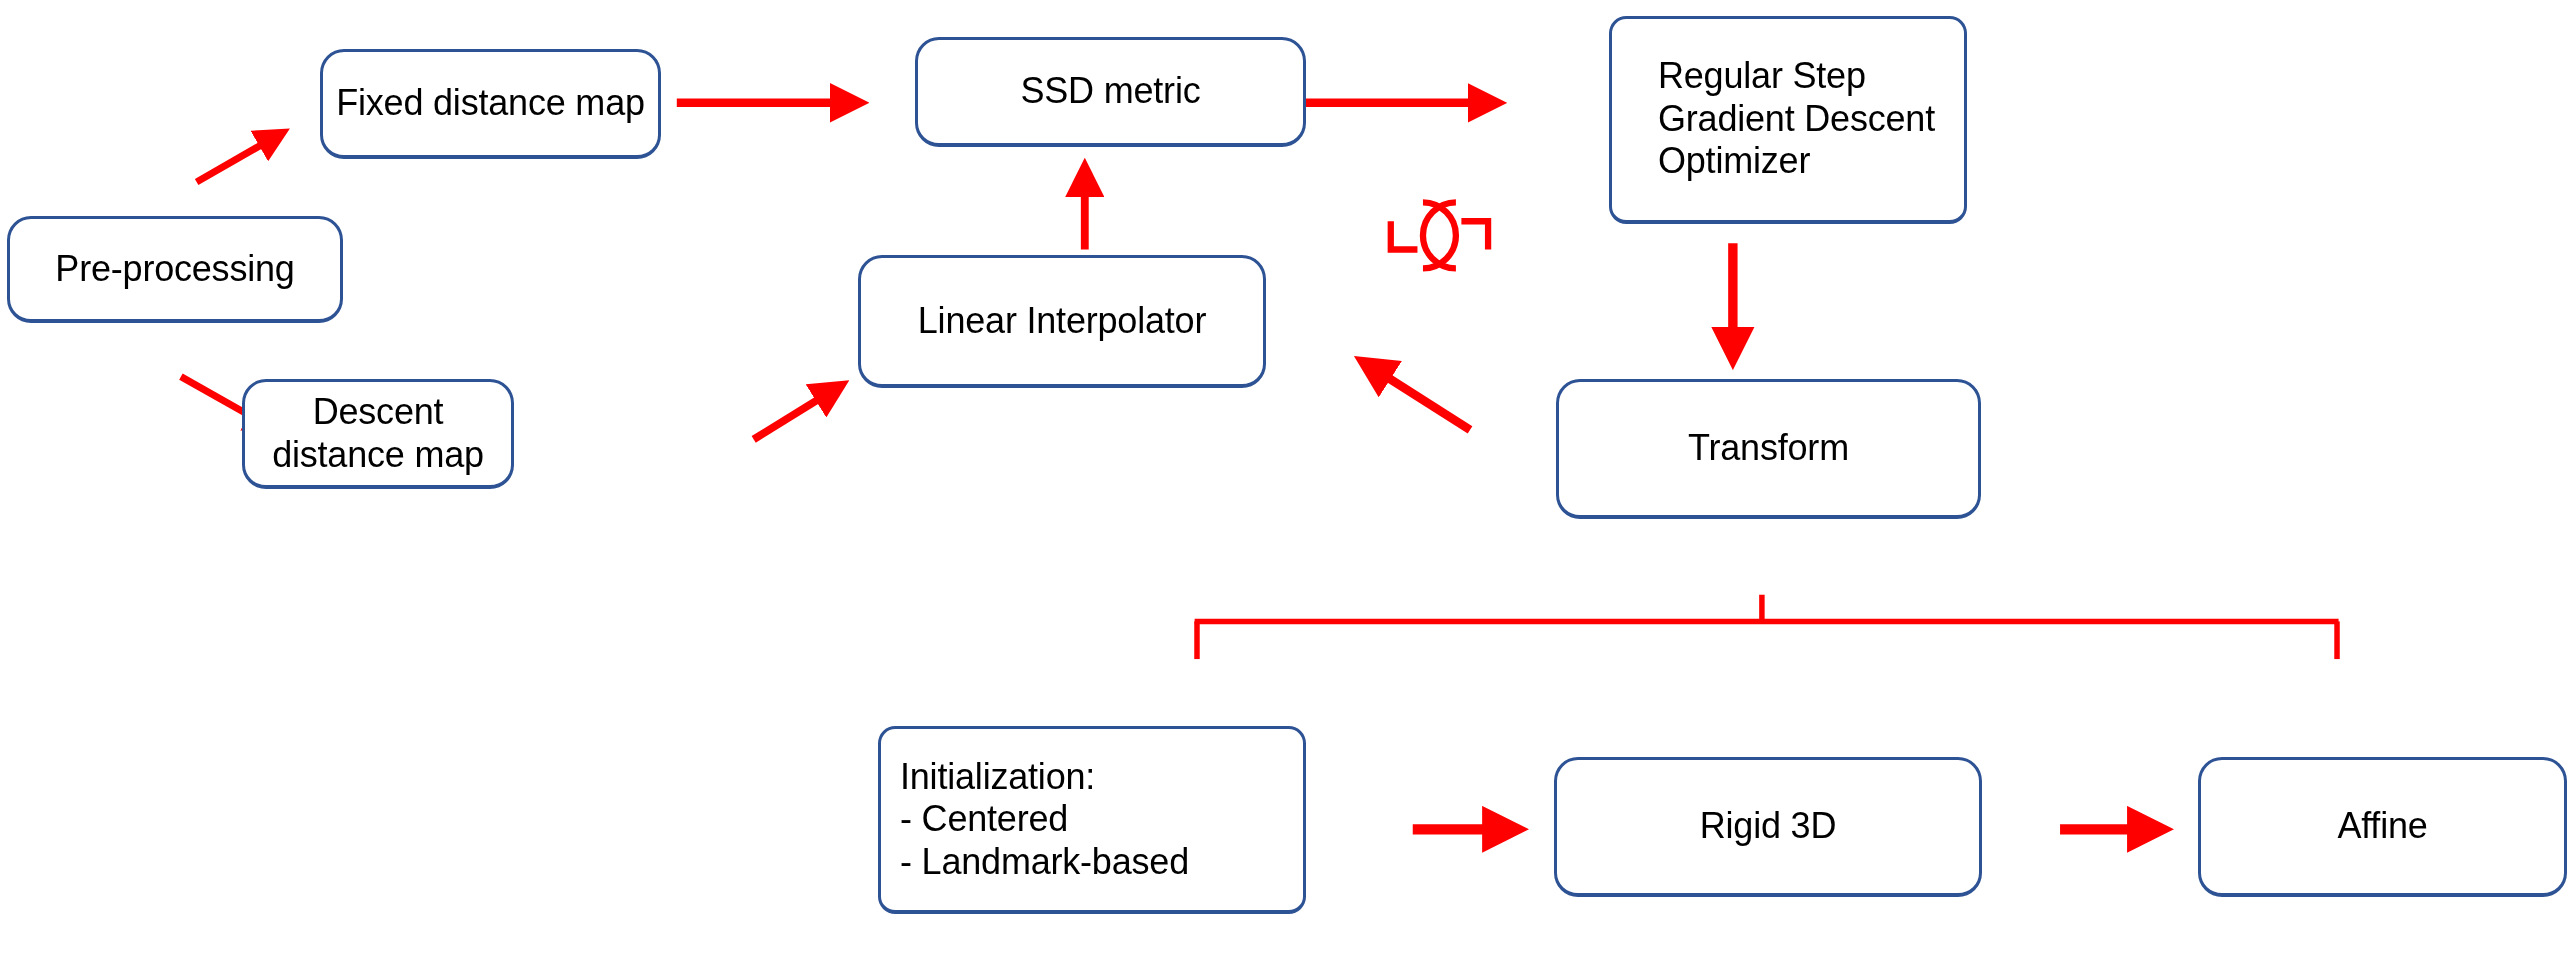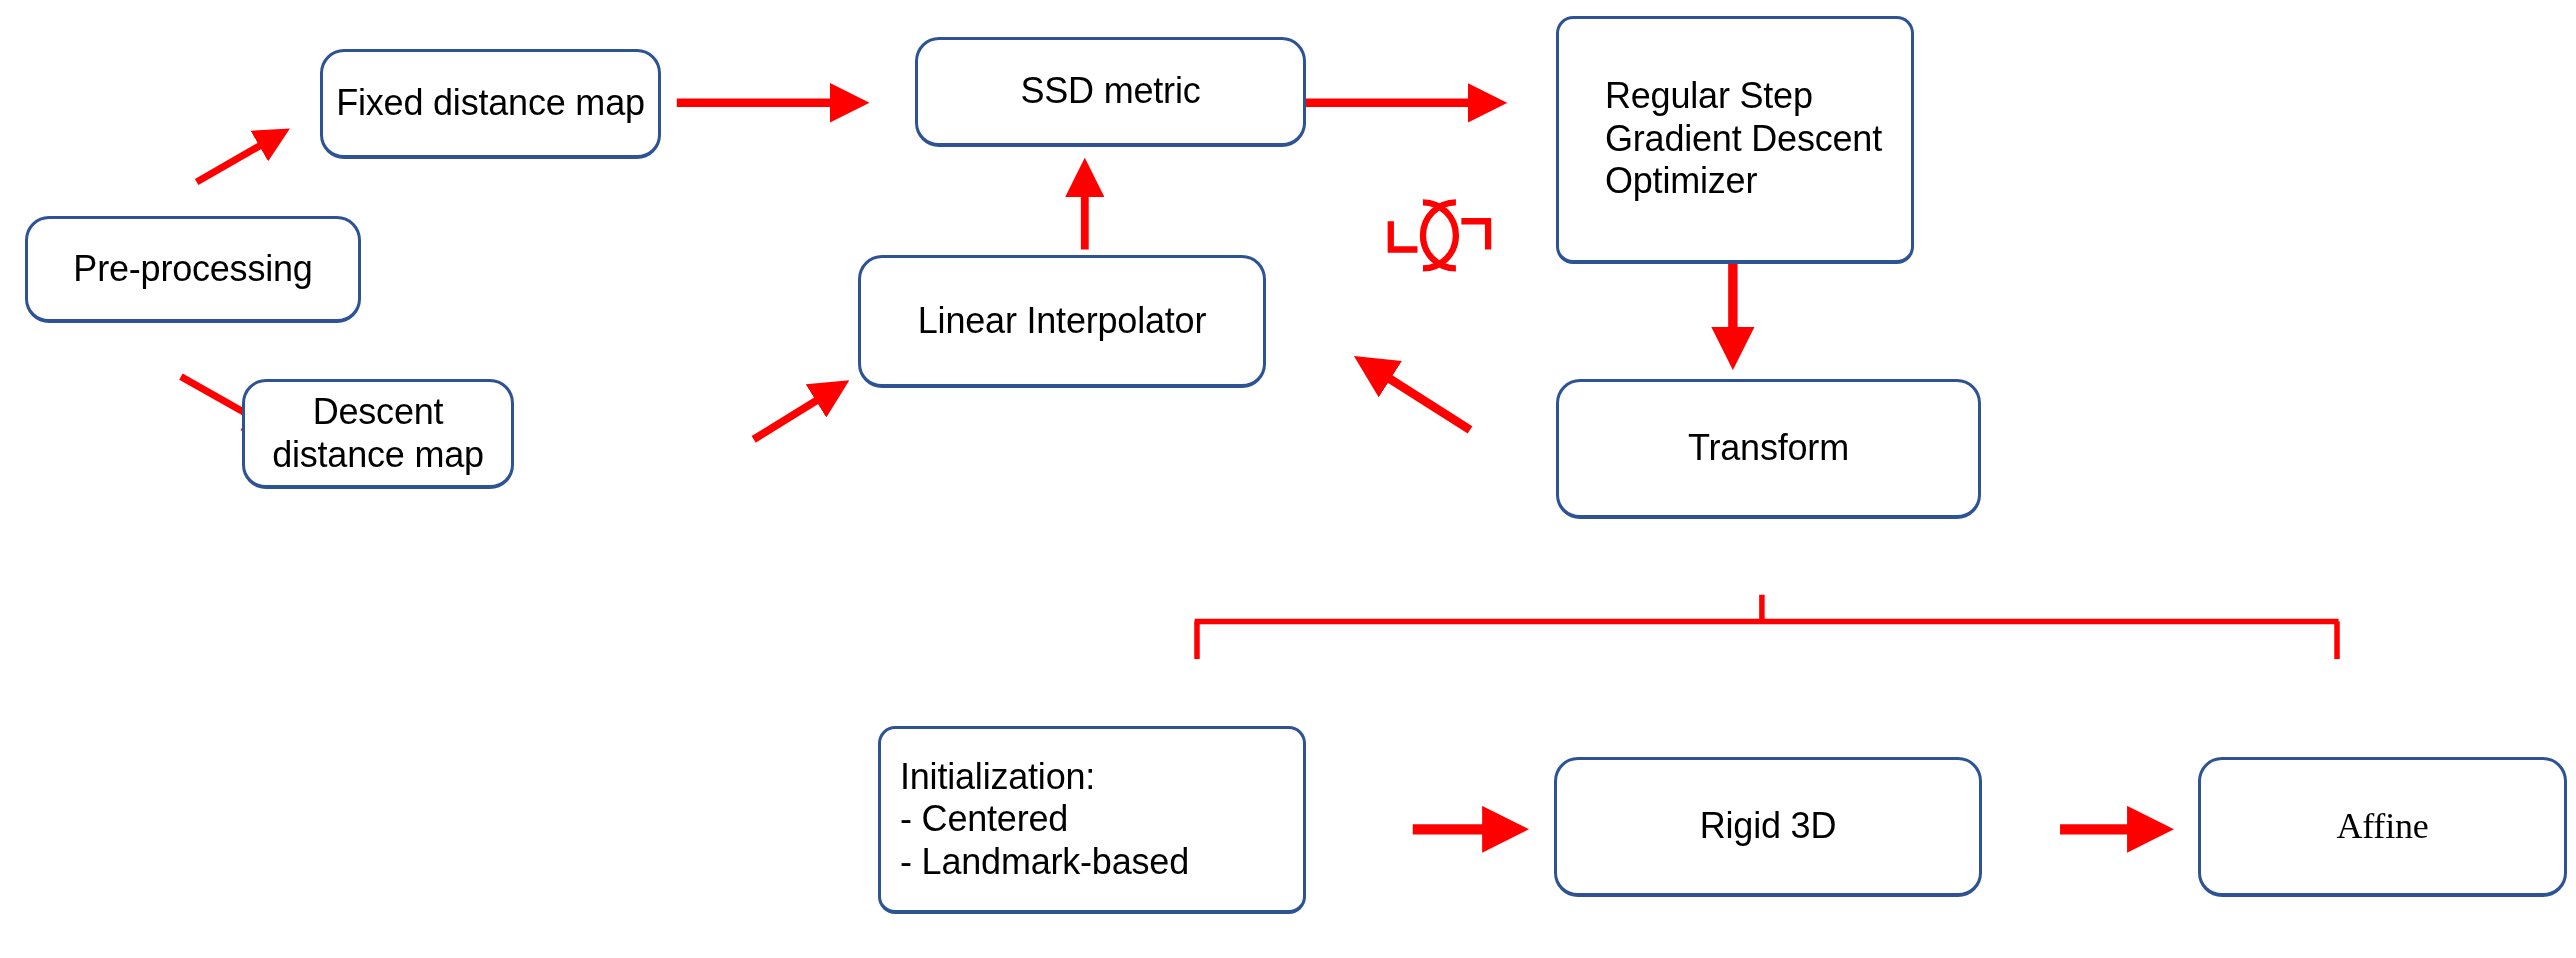--- a/index.html
+++ b/index.html
@@ -125,58 +125,58 @@
 
     <g>
       <line x1="1800" y1="1057" x2="1930" y2="1057" stroke="#FF0000" stroke-width="13" marker-end="url(#ah2)"></line>
     </g>
 
     <g>
       <line x1="2625" y1="1057" x2="2752" y2="1057" stroke="#FF0000" stroke-width="13" marker-end="url(#ah2)"></line>
     </g>
   </svg>
 
-  <div class="node center" style="left:25px; top:216px; width:336px; height:107px;">
+  <div class="node center" style="left:7px; top:216px; width:336px; height:107px;">
     <span class="label">Pre-processing</span>
   </div>
 
   <div class="node center" style="left:320px; top:49px; width:341px; height:110px;">
     <span class="label">Fixed distance map</span>
   </div>
 
   <div class="node center" style="left:242px; top:379px; width:272px; height:110px;">
     <span class="label">Descent distance map</span>
   </div>
 
   <div class="node center" style="left:875px; top:37px; width:391px; height:110px;margin-left:40px;">
     <span class="label">SSD metric</span>
   </div>
 
   <div class="node center" style="left:858px; top:255px; width:408px; height:133px;justify-content:center;">
     <span class="label">Linear Interpolator</span>
   </div>
 
-  <div class="node leftal" style="left:1556px; top:15.7px; width:358px; height:248px;padding-left:46px;">
+  <div class="node leftal" style="left:1609px; top:15.7px; width:358px; height:208px;padding-left:46px;">
     <span class="label">Regular Step
 Gradient Descent
 Optimizer</span>
   </div>
 
   <div class="node center" style="left:1556px; top:379px; width:425px; height:140px;">
     <span class="label">Transform</span>
   </div>
 
   <div class="node leftal" style="left:878px; top:726px; width:428px; height:188px;">
     <span class="label">Initialization:
 - Centered
 - Landmark-based</span>
   </div>
 
   <div class="node center" style="left:1554px; top:757px; width:428px; height:140px;">
     <span class="label">Rigid 3D</span>
   </div>
 
-  <div class="node center" style="left:2198px; top:757px; width:369px; height:140px;font-family:Liberation Serif, serif;">
+  <div class="node center" style="left:2198px; top:757px; width:369px; height:140px;">
     <span class="label">Affine</span>
   </div>
 
 </div>
 
 
 </body></html>

